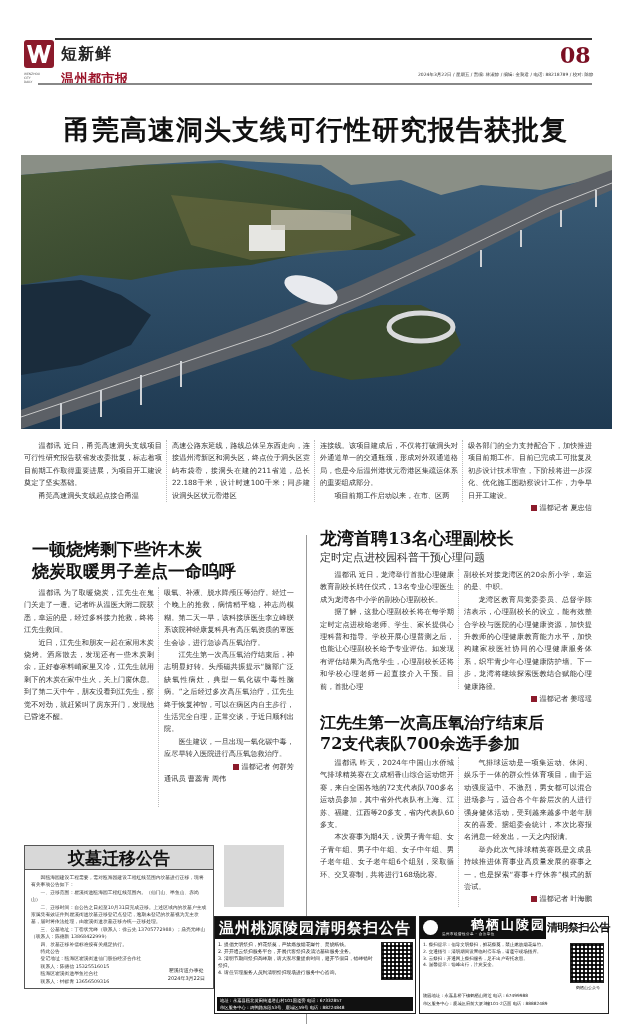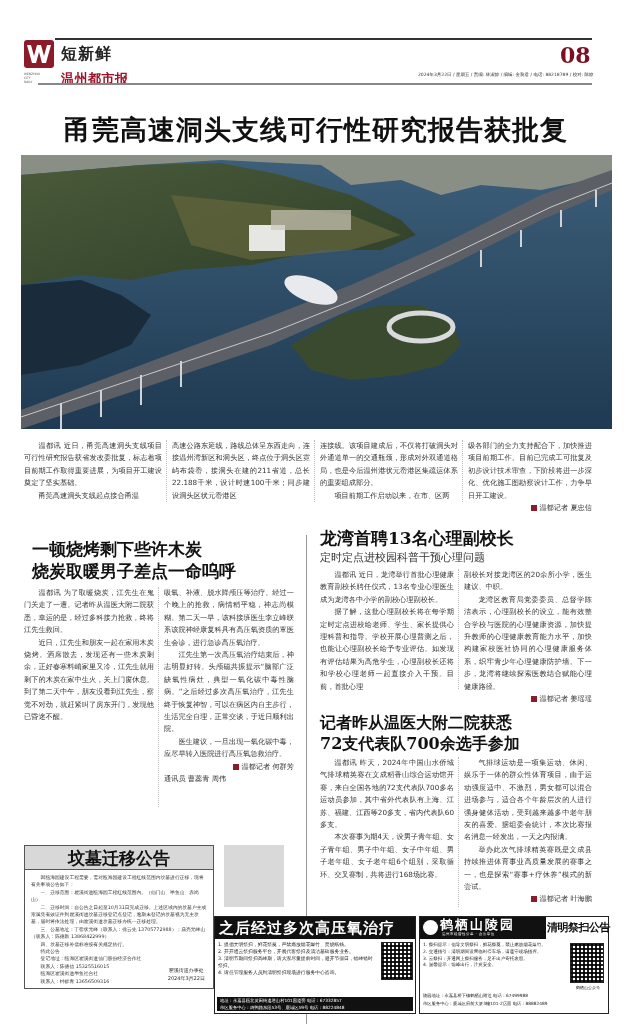--- a/index.html
+++ b/index.html
@@ -48,21 +48,21 @@
   .ad1 { left: 214px; top: 916px; width: 202px; height: 98px; border: 1px solid #222; background: #fff; }
   .ad1-head { height: 22px; background: #111; color: #fff; font-family: "DejaVu Serif", serif; font-weight: bold; font-size: 15px; line-height: 22px; padding-left: 4px; letter-spacing: 1px; white-space: nowrap; overflow: hidden; }
   .ad1-list { padding: 2px 3px; font-size: 4.8px; line-height: 7px; color: #222; width: 165px; }
   .ad1-foot { position: absolute; left: 2px; right: 2px; bottom: 2px; height: 14px; background: #111; color: #fff; font-size: 4.3px; line-height: 7px; padding: 0 3px; white-space: nowrap; overflow: hidden; }
   .qr { background:
       repeating-linear-gradient(90deg, #222 0 2px, #fff 2px 4px),
       repeating-linear-gradient(0deg, #222 0 2px, #fff 2px 4px);
       background-blend-mode: multiply; border: 1px solid #222; }
 
   .ad2 { left: 419px; top: 916px; width: 190px; height: 98px; border: 1px solid #222; background: #fff; }
-  .ad2-logo { position: absolute; left: 0; top: 0; width: 126px; height: 22px; background: #111; color: #fff; font-family: "DejaVu Serif", serif; font-weight: bold; font-size: 13px; line-height: 16px; padding-left: 20px; letter-spacing: 2px; white-space: nowrap; overflow: hidden; }
+  .ad2-logo { position: absolute; left: 0; top: 0; width: 126px; height: 22px; background: #111; color: #fff; font-family: "DejaVu Serif", serif; font-weight: bold; font-size: 13px; line-height: 16px; padding-left: 20px; letter-spacing: 2px; white-space: nowrap; overflow: hidden; text-align: right; }
   .ad2-logo small { position: absolute; left: 22px; top: 15px; font-size: 3.5px; line-height: 5px; letter-spacing: 0.5px; font-family: "DejaVu Sans", sans-serif; font-weight: normal; }
   .ad2-circle { position: absolute; left: 3px; top: 3px; width: 15px; height: 15px; border-radius: 50%; background: #fff; }
   .ad2-title { position: absolute; left: 127px; top: 0; width: 62px; height: 22px; font-family: "DejaVu Sans", sans-serif; font-weight: bold; font-size: 11px; line-height: 22px; color: #111; text-align: center; white-space: nowrap; letter-spacing: -0.5px; }
   .ad2-list { position: absolute; left: 3px; top: 25px; width: 142px; font-size: 4.5px; line-height: 6.8px; color: #222; }
   .ad2-foot { position: absolute; left: 3px; top: 75px; width: 182px; font-size: 4.3px; line-height: 8px; color: #222; }
 </style>
 </head>
 <body>
 
 <div class="abs top-rule"></div>
@@ -171,27 +171,27 @@
 <div class="abs vr" style="left:306px; top:535px; height:490px;"></div>
 
 <div class="abs h2" style="left:320px; top:527px; font-size:17px; line-height:22px;">龙湾首聘13名心理副校长</div>
 <div class="abs sub" style="left:320px; top:550px; font-size:11px;">定时定点进校园科普干预心理问题</div>
 <div class="abs col" style="left:320px; top:569px; width:134px;">
   <p>温都讯 近日，龙湾举行首批心理健康教育副校长聘任仪式，13名专业心理医生成为龙湾各中小学的副校心理副校长。</p>
   <p>据了解，这批心理副校长将在每学期定时定点进校给老师、学生、家长提供心理科普和指导。学校开展心理普测之后，也能让心理副校长给予专业评估。如发现有评估结果为高危学生，心理副校长还将和学校心理老师一起直接介入干预。目前，首批心理</p>
 </div>
 <div class="abs dotted-v" style="left:458px; top:569px; height:120px;"></div>
 <div class="abs col" style="left:464px; top:569px; width:128px;">
-  <p class="noindent">副校长对接龙湾区的20余所小学，医生建议、中职。</p>
+  <p class="noindent">副校长对接龙湾区的20余所小学，幸运的是、中职。</p>
   <p>龙湾区教育局党委委员、总督学陈洁表示，心理副校长的设立，能有效整合学校与医院的心理健康资源，加快提升教师的心理健康教育能力水平，加快构建家校医社协同的心理健康服务体系，织牢青少年心理健康防护墙。下一步，龙湾将继续探索医教结合赋能心理健康路径。</p>
   <div style="text-align:right;"><span class="byline-mark"></span><span>温都记者 姜瑶瑶</span></div>
 </div>
 
 <div class="abs h2" style="left:320px; top:712px; font-size:16px; line-height:21px; width:280px;">
-  <div>记者昨从温医大附二院获悉</div>
+  <div>江先生第一次高压氧治疗结束后</div>
   <div>72支代表队700余选手参加</div>
 </div>
 <div class="abs col" style="left:320px; top:757px; width:134px;">
   <p>温都讯 昨天，2024年中国山水侨城气排球精英赛在文成稻香山综合运动馆开赛，来自全国各地的72支代表队700多名运动员参加，其中省外代表队有上海、江苏、福建、江西等20多支，省内代表队60多支。</p>
   <p>本次赛事为期4天，设男子青年组、女子青年组、男子中年组、女子中年组、男子老年组、女子老年组6个组别，采取循环、交叉赛制，共将进行168场比赛。</p>
 </div>
 <div class="abs dotted-v" style="left:458px; top:757px; height:150px;"></div>
 <div class="abs col" style="left:464px; top:757px; width:128px;">
   <p>气排球运动是一项集运动、休闲、娱乐于一体的群众性体育项目，由于运动强度适中、不激烈，男女都可以混合进场参与，适合各个年龄层次的人进行强身健体活动，受到越来越多中老年朋友的喜爱。据组委会统计，本次比赛报名消息一经发出，一天之内报满。</p>
   <p>举办此次气排球精英赛既是文成县持续推进体育事业高质量发展的赛事之一，也是探索“赛事+疗休养”模式的新尝试。</p>
@@ -214,21 +214,21 @@
   </div>
   <div class="notice-sign">
     <div>瞿溪街道办事处</div>
     <div>2024年3月22日</div>
   </div>
 </div>
 
 <div class="abs grey-ad"></div>
 
 <div class="abs ad1">
-  <div class="ad1-head">之后经过多次高压氧治疗</div>
+  <div class="ad1-head">温州桃源陵园清明祭扫公告</div>
   <div class="ad1-list">
     <div>1. 提倡文明祭扫，鲜花祭奠，严禁燃放烟花爆竹、焚烧纸钱。</div>
     <div>2. 开开通云祭扫服务平台，开展代客祭扫及清洁墓碑服务业务。</div>
     <div>3. 清明节期间祭扫高峰期，请大家尽量提前时间，避开节假日，错峰错时祭扫。</div>
     <div>4. 请任管理服务人员到清明祭扫现场进行服务中心咨询。</div>
   </div>
   <div class="abs qr" style="left:166px; top:25px; width:32px; height:38px;"></div>
   <div class="ad1-foot">
     <div>地址：永嘉县瓯北黄田街道塔山村101国道旁 电话：67332857</div>
     <div>市区服务中心：鸡鸭路东段53号、鹿城区59号 电话：88224848</div>

